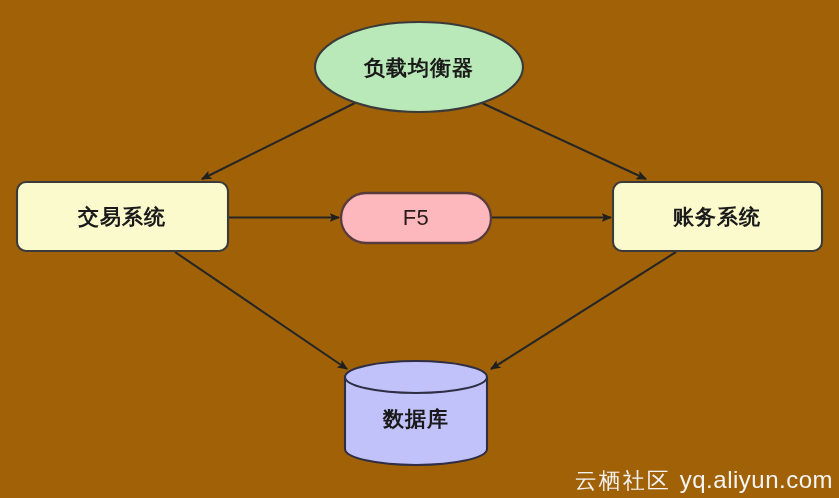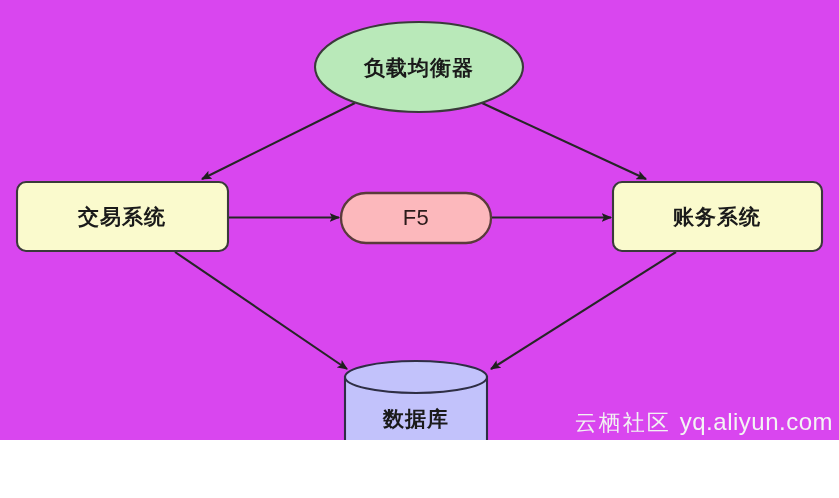--- a/index.html
+++ b/index.html
@@ -6,22 +6,22 @@
     margin: 0;
     padding: 0;
     background: #ffffff;
   }
   body {
     font-family: "Liberation Sans", "DejaVu Sans", sans-serif;
   }
   #canvas {
     position: relative;
     width: 839px;
-    height: 440px;
-    background: #d946ef;
+    height: 498px;
+    background: #a16207;
     overflow: hidden;
   }
   #diagram-svg {
     position: absolute;
     left: 0;
     top: 0;
     width: 839px;
     height: 498px;
   }
   .node-label {

